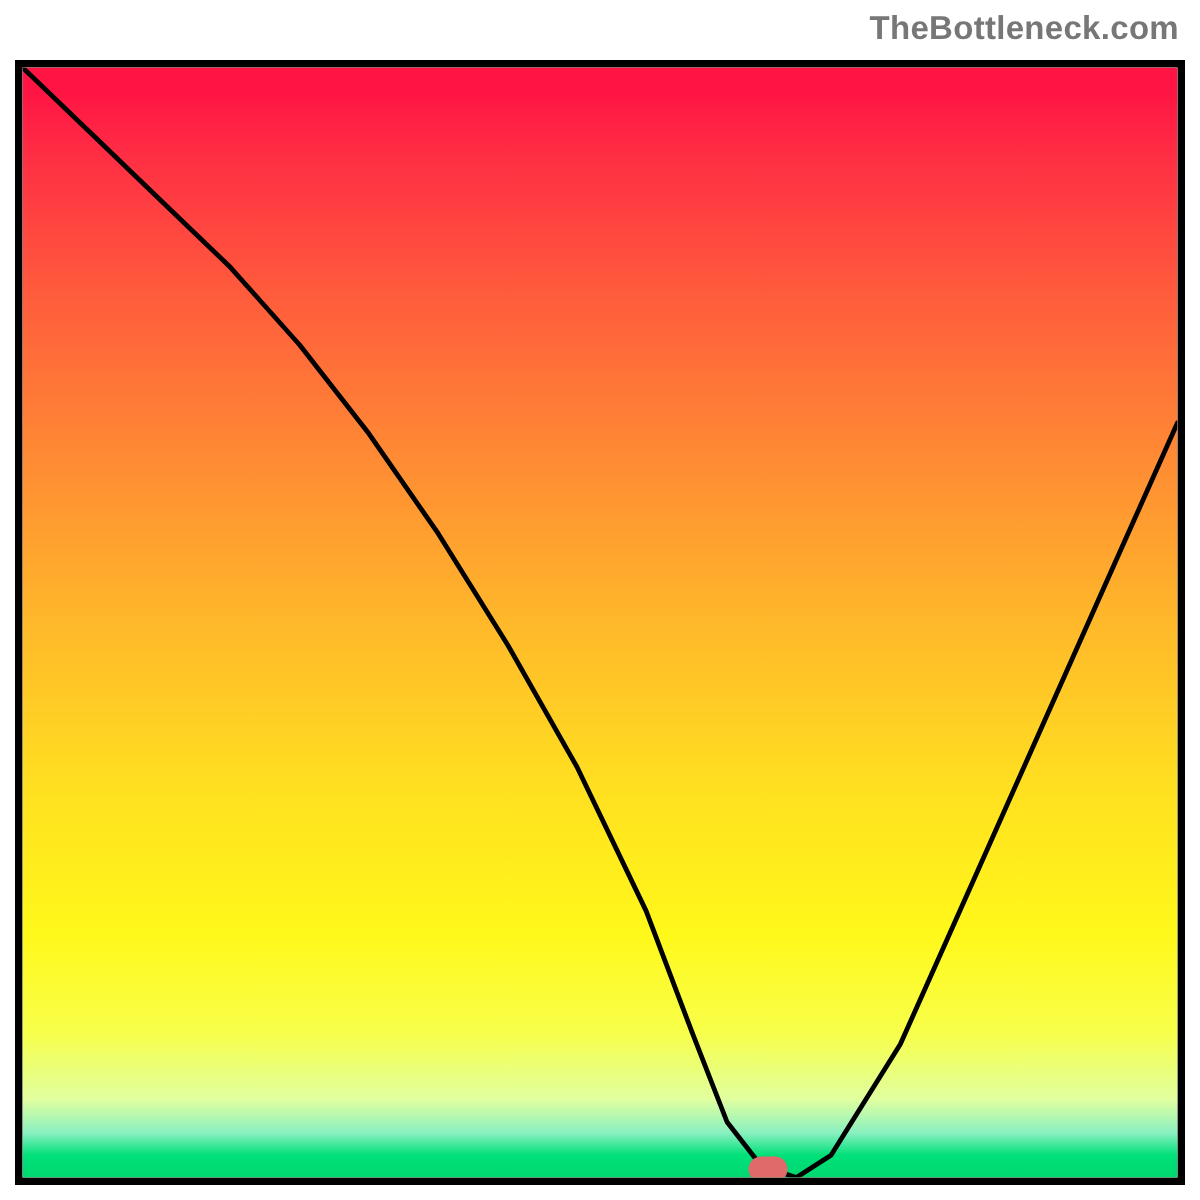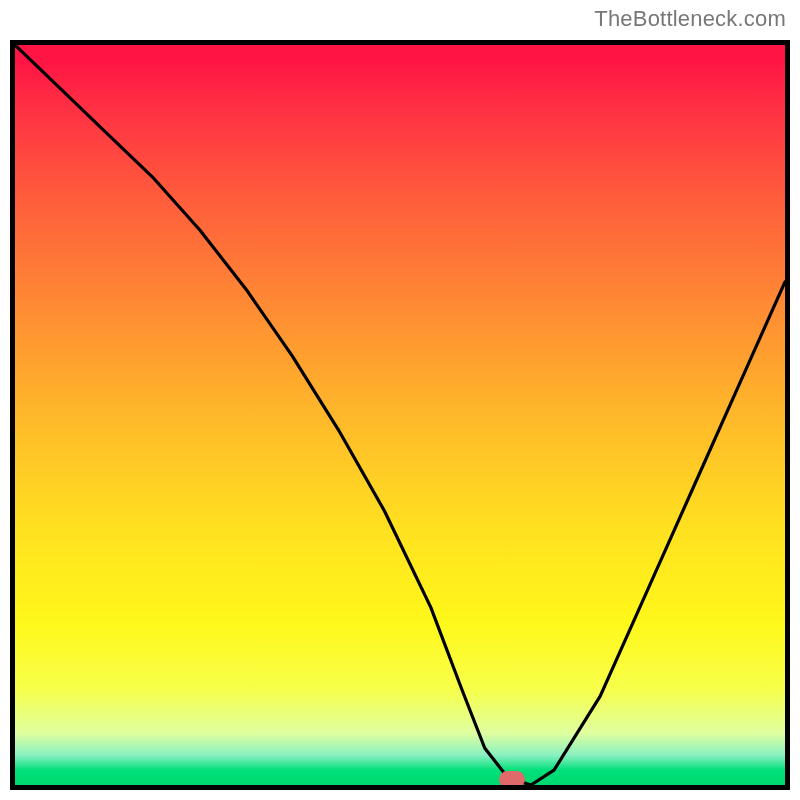--- a/index.html
+++ b/index.html
@@ -11,21 +11,21 @@
     font-family: Arial, Helvetica, sans-serif;
     background: #fff;
   }
   .watermark {
     position: absolute;
     top: 6px;
     right: 14px;
     color: #777;
     font-size: 22px;
     letter-spacing: 0.2px;
-    font-weight: 400;
+    font-weight: 700;
   }
   .plot-frame {
     position: absolute;
     left: 10px;
     top: 40px;
     width: 780px;
     height: 750px;
     border: 5px solid #000;
     box-sizing: border-box;
     overflow: hidden;

